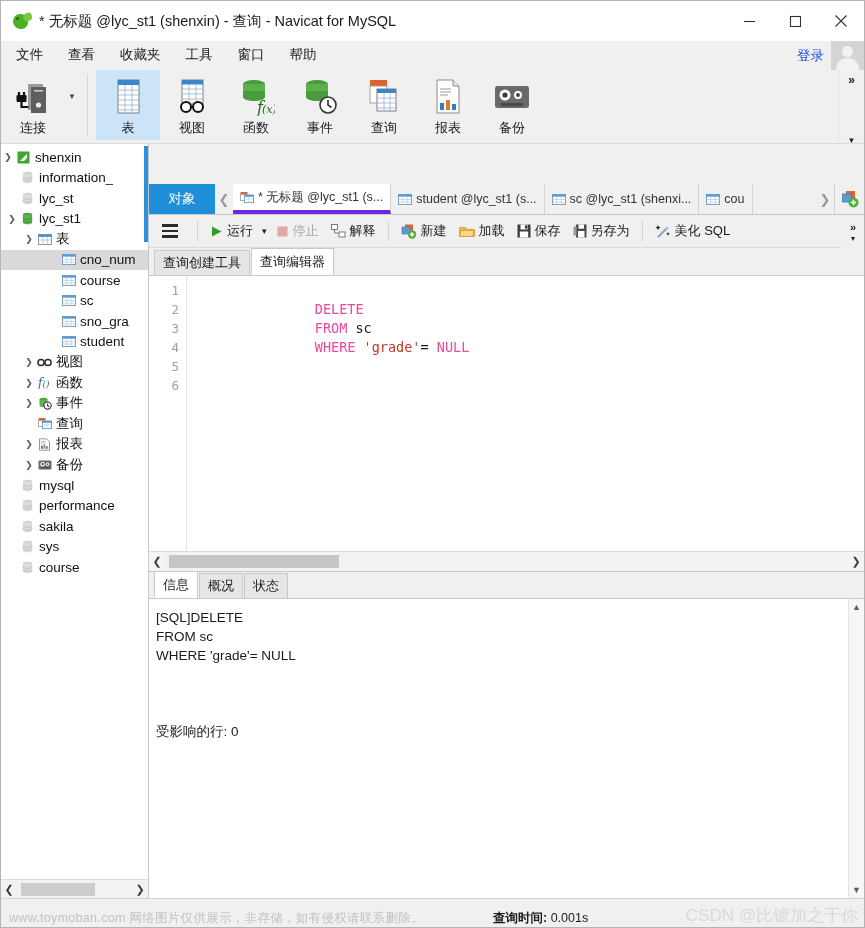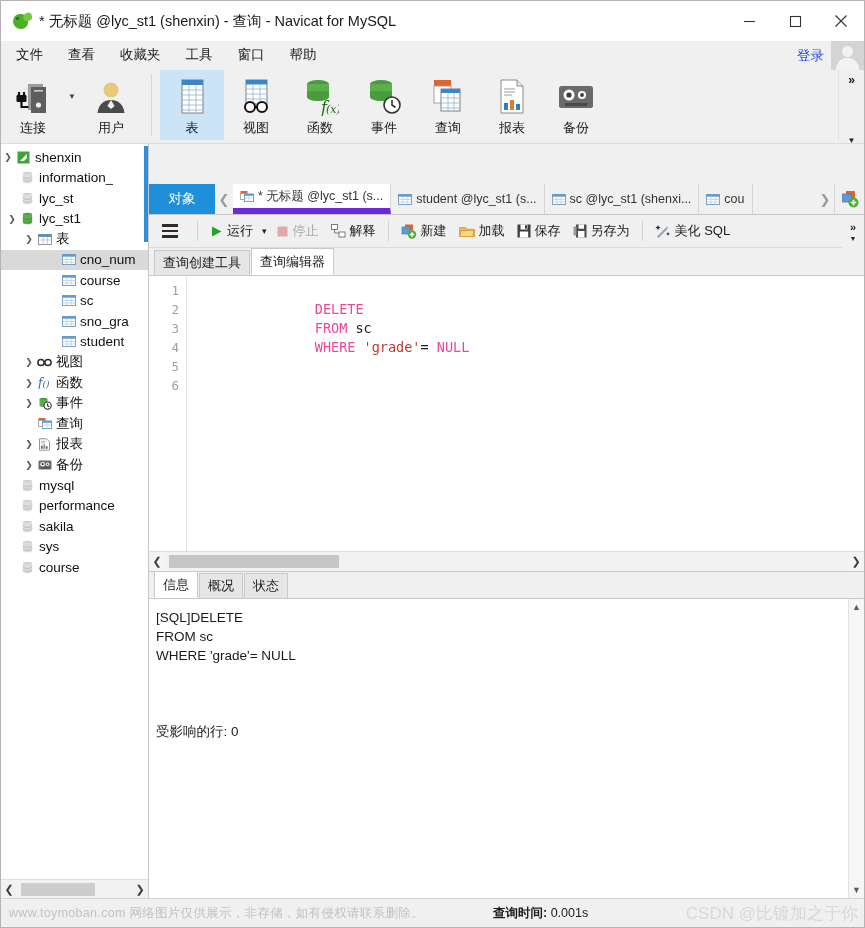--- a/index.html
+++ b/index.html
@@ -159,21 +159,21 @@
     width: 18px; display: flex; align-items: center; justify-content: center;
     color: #9a9a9a; font-size: 13px; background: #f0f0f0;
   }
   .tabs-wrap { flex: 1; display: flex; align-items: stretch; min-width: 0; overflow: hidden; }
   .dtab {
     display: flex; align-items: center; gap: 4px; padding: 0 7px;
     font-size: 12.5px; color: #333; white-space: nowrap;
     border-right: 1px solid #d4d4d4; background: #f0f0f0; max-width: 160px;
     overflow: hidden;
   }
-  .dtab.active { background: #ffffff; border-bottom: 6px solid #6d28d9; }
+  .dtab.active { background: #ffffff; border-bottom: 4px solid #6d28d9; }
   .tab-new {
     width: 30px; display: flex; align-items: center; justify-content: center;
     background: #f0f0f0; border-left: 1px solid #d4d4d4;
   }
 
   
   .qtoolbar {
     height: 33px; min-height: 33px; background: #f0f0f0;
     display: flex; align-items: center; position: relative;
     border-bottom: 1px solid #dcdcdc;
@@ -248,21 +248,21 @@
   .res-vscroll {
     position: absolute; right: 0; top: 0; width: 16px; height: 100%;
     background: #f6f6f6; border-left: 1px solid #e2e2e2;
     display: flex; flex-direction: column; justify-content: space-between; align-items: center;
   }
   .res-varrow { font-size: 9px; color: #5c5c5c; padding: 3px 0; }
 
   
   .statusbar {
     height: 29px; min-height: 29px; background: #f0f0f0;
-    display: flex; align-items: center; position: relative;
+    display: flex; align-items: flex-end; position: relative;
     border-top: 1px solid #d4d4d4;
   }
   .wm-left {
     font-size: 12.5px; color: #c2c2c2; padding-left: 8px; letter-spacing: 0.3px;
     white-space: nowrap;
   }
   .status-time {
     position: absolute; left: 492px; font-size: 12.5px; color: #1b1b1b; white-space: nowrap;
   }
   .wm-right {
@@ -331,30 +331,20 @@
             <circle cx="24.5" cy="26" r="2.6" fill="#eee"></circle>
             <rect x="20" y="11" width="9" height="1.6" fill="#c9c9c9"></rect>
             <path d="M5 13v3M10 13v3" stroke="#111" stroke-width="2.2"></path>
             <rect x="2.5" y="16" width="10" height="7" rx="1.2" fill="#111"></rect>
             <path d="M7.5 23v5h7" stroke="#111" stroke-width="2.2" fill="none"></path>
           </svg>
         </span>
         <span class="tb-lbl">连接</span>
       </div>
       <div class="tb-caret">▼</div>
-      <div class="tb-btn">
-        <span class="tb-ico">
-          <svg width="38" height="36" viewBox="0 0 38 36">
-            <circle cx="19" cy="11" r="7.6" fill="#e8c97a"></circle>
-            <path d="M5.5 34c1-8.6 6.6-13 13.5-13s12.5 4.4 13.5 13z" fill="#4a4a4a"></path>
-            <path d="M19 21l-3.6 6 3.6 3 3.6-3z" fill="#f2f2f2"></path>
-          </svg>
-        </span>
-        <span class="tb-lbl">用户</span>
-      </div>
     </div>
 
     <div class="tb-sep"></div>
 
     <div class="tb-group">
       <div class="tb-btn active">
         <span class="tb-ico">
           <svg width="36" height="38" viewBox="0 0 36 38">
             <rect x="8" y="2" width="21" height="33" fill="#fff" stroke="#7f7f7f" stroke-width="1"></rect>
             <rect x="8" y="2" width="21" height="5" fill="#3b86c8"></rect>

